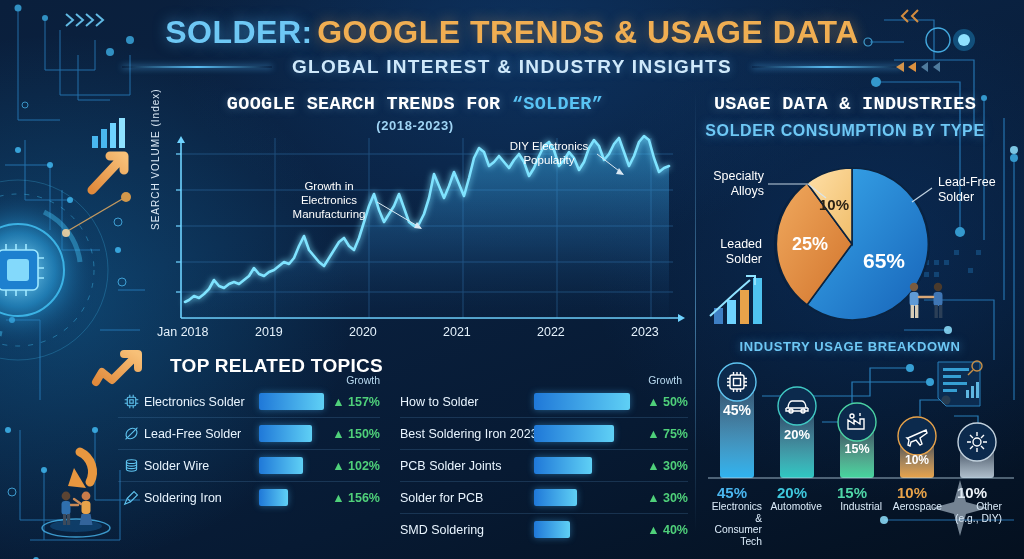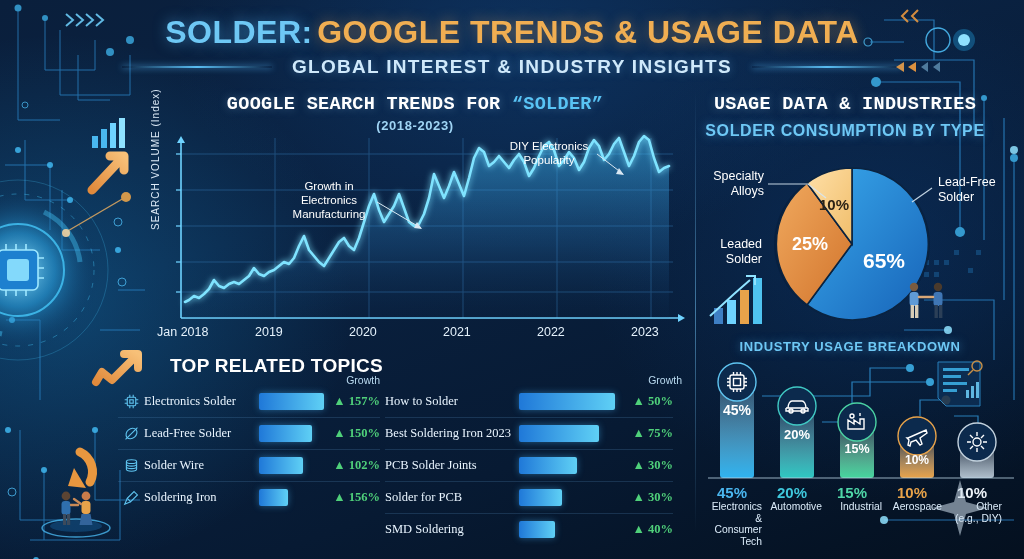--- a/index.html
+++ b/index.html
@@ -31,21 +31,21 @@
   
   .h-main{font-size:18.5px;font-weight:bold;color:#ffffff;letter-spacing:.3px;
     text-shadow:0 0 10px rgba(150,210,255,.35);font-family:Liberation Mono, monospace;}
   .h-main .accent{color:#59c4f5;}
   .h-sub{font-size:13px;color:#9fd4f4;letter-spacing:.6px;font-weight:bold;}
   .h-blue{font-size:16px;font-weight:bold;color:#6ec8f5;letter-spacing:.6px;
     text-shadow:0 0 10px rgba(90,190,255,.5);}
   .panel-h{font-size:19px;font-weight:bold;color:#fff;letter-spacing:.3px;}
 
   
-  .rowlist{width:100%;font-family:Liberation Serif, serif;}
+  .rowlist{width:100%;}
   .lrow{display:flex;align-items:center;height:31px;border-bottom:1px solid rgba(90,150,200,.22);}
   .lrow:last-child{border-bottom:none;}
   .licon{width:26px;flex:0 0 26px;display:flex;align-items:center;justify-content:center;}
   .llabel{font-size:12.5px;color:#e9f5ff;white-space:nowrap;}
   .lbarwrap{flex:1;display:flex;align-items:center;}
   .lbar{height:17px;border-radius:2px;
     background:linear-gradient(90deg,#1f78d8,#5fd0f5);
     box-shadow:0 0 7px rgba(70,180,245,.45);}
   .lgrow{font-size:12.5px;font-weight:bold;color:#4fd07a;white-space:nowrap;text-align:right;}
   .growthhead{font-size:10.5px;color:#b9d9ef;text-align:right;}
@@ -466,21 +466,21 @@
       <span class="llabel" style="width:115px">Soldering Iron</span>
       <span class="lbarwrap" style="width:72px">
         <span class="lbar" style="width:45%"></span>
         </span>
       <span class="lgrow" style="width:56px">▲ 156%</span>
     </div>
   </div>
 
   <div class="abs growthhead" style="left:620px;top:374px;width:62px;">Growth</div>
 
-  <div class="abs rowlist" style="left:385px;top:386px;width:288px;">
+  <div class="abs rowlist" style="left:400px;top:386px;width:288px;">
     <div class="lrow">
       <span class="llabel" style="width:134px">How to Solder</span>
       <span class="lbarwrap" style="width:94px">
         <span class="lbar" style="width:100%"></span>
         </span>
       <span class="lgrow" style="width:58px">▲ 50%</span>
     </div>
     <div class="lrow">
       <span class="llabel" style="width:134px">Best Soldering Iron 2023</span>
       <span class="lbarwrap" style="width:94px">

